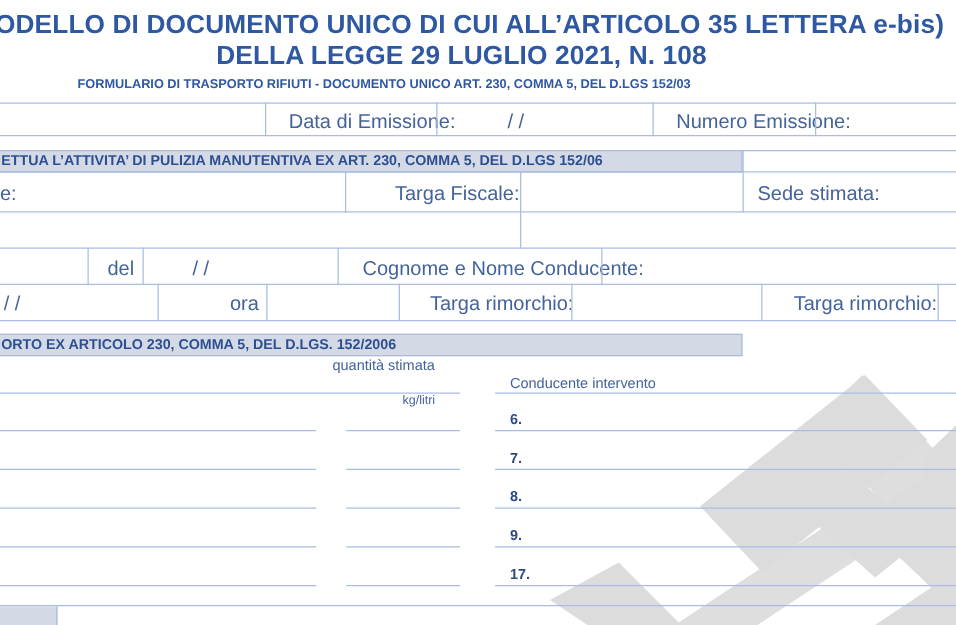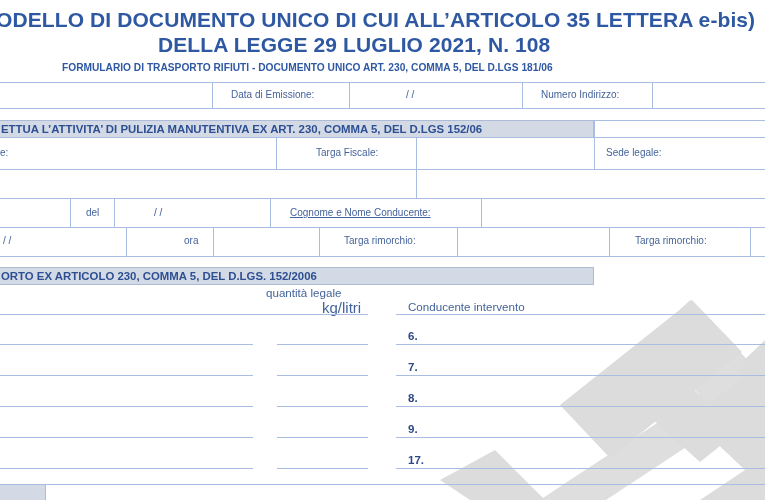--- a/index.html
+++ b/index.html
@@ -7,28 +7,28 @@
     width:765px; height:500px; overflow:hidden; position:relative;
     background:#ffffff; font-family:"Liberation Sans", sans-serif;
     color:#3f5a92;
   }
   .abs { position:absolute; }
   .title1, .title2 {
     position:absolute; white-space:nowrap; font-weight:bold; color:#2f58a3;
     font-size:21px; letter-spacing:0.1px;
   }
   .title1 { left:-4px; top:8px; }
-  .title2 { left:158px; top:33px; }
+  .title2 { left:173px; top:33px; }
   .subtitle {
     position:absolute; left:62px; top:62px; white-space:nowrap; font-weight:bold;
     font-size:10.2px; color:#2f58a3;
   }
   .hline { position:absolute; height:1px; background:#a9bde3; }
   .vline { position:absolute; width:1px; background:#a9bde3; }
-  .lbl { position:absolute; white-space:nowrap; font-size:10px; color:#44639b; }
+  .lbl { position:absolute; white-space:nowrap; font-size:16px; color:#44639b; }
   .band {
     position:absolute; background:#d3dae6; border:1px solid #aebbd6;
     font-weight:bold; font-size:11.4px; color:#2d4f92; white-space:nowrap;
     box-sizing:border-box; padding-left:0; line-height:16px;
   }
   .num { position:absolute; font-weight:bold; font-size:11.5px; color:#2d4a86; }
   .field { position:absolute; background:transparent; border:none; outline:none; }
   .watermark { position:absolute; left:0; top:0; pointer-events:none; }
 </style>
 </head>
@@ -37,53 +37,53 @@
 <svg class="watermark" width="765" height="500" viewBox="0 0 765 500">
   <polygon points="690,300 765,378 765,395 606,500 540,500 570,480 700,395 652,345 610,378" fill="#dcdcdc" opacity="0.95"></polygon>
   <polygon points="692,300 742,352 610,458 560,405" fill="#dcdcdc"></polygon>
   <polygon points="740,364 765,340 765,500 700,500 745,470 690,418 740,380" fill="#dcdcdc"></polygon>
   <polygon points="495,450 545,500 470,500 440,480" fill="#dcdcdc"></polygon>
   <polygon points="660,360 740,430 700,462 620,390" fill="#dcdcdc"></polygon>
 </svg>
 
 <div class="title1">ODELLO DI DOCUMENTO UNICO DI CUI ALL’ARTICOLO 35 LETTERA e-bis)</div>
 <div class="title2">DELLA LEGGE 29 LUGLIO 2021, N. 108</div>
-<div class="subtitle">FORMULARIO DI TRASPORTO RIFIUTI - DOCUMENTO UNICO ART. 230, COMMA 5, DEL D.LGS 181/06</div>
+<div class="subtitle">FORMULARIO DI TRASPORTO RIFIUTI - DOCUMENTO UNICO ART. 230, COMMA 5, DEL D.LGS 152/03</div>
 
 <div class="hline" style="left:0;top:82px;width:765px;"></div>
 <div class="hline" style="left:0;top:108px;width:765px;"></div>
 <div class="vline" style="left:212px;top:82px;height:27px;"></div>
 <div class="lbl" style="left:231px;top:89px;">Data di Emissione:</div>
 <div class="vline" style="left:349px;top:82px;height:27px;"></div>
 <div class="lbl" style="left:406px;top:89px;">/          /</div>
 <div class="vline" style="left:522px;top:82px;height:27px;"></div>
-<div class="lbl" style="left:541px;top:89px;">Numero Indirizzo:</div>
+<div class="lbl" style="left:541px;top:89px;">Numero Emissione:</div>
 <div class="vline" style="left:652px;top:82px;height:27px;"></div>
 <input class="field" style="left: 655px; top: 84px; width: 108px; height: 22px;">
 
 <div class="band" style="left:-2px;top:120px;width:596px;height:18px;padding-left:2px;">ETTUA L’ATTIVITA’ DI PULIZIA MANUTENTIVA EX ART. 230, COMMA 5, DEL D.LGS 152/06</div>
 <div class="hline" style="left:594px;top:120px;width:171px;"></div>
 <div class="hline" style="left:0;top:137px;width:765px;"></div>
 <div class="vline" style="left:594px;top:120px;height:50px;"></div>
 
 <div class="lbl" style="left:0;top:147px;">e:</div>
 <div class="vline" style="left:276px;top:137px;height:33px;"></div>
 <div class="lbl" style="left:316px;top:147px;">Targa Fiscale:</div>
 <div class="vline" style="left:416px;top:137px;height:62px;"></div>
 <input class="field" style="left: 418px; top: 139px; width: 174px; height: 29px;">
-<div class="lbl" style="left:606px;top:147px;">Sede legale:</div>
+<div class="lbl" style="left:606px;top:147px;">Sede stimata:</div>
 <div class="hline" style="left:0;top:169px;width:765px;"></div>
 <div class="hline" style="left:0;top:198px;width:765px;"></div>
 
 <div class="vline" style="left:70px;top:198px;height:30px;"></div>
 <div class="lbl" style="left:86px;top:207px;">del</div>
 <div class="vline" style="left:114px;top:198px;height:30px;"></div>
 <div class="lbl" style="left:154px;top:207px;">/          /</div>
 <div class="vline" style="left:270px;top:198px;height:30px;"></div>
-<div class="lbl" style="left:290px;top:207px;text-decoration:underline;">Cognome e Nome Conducente:</div>
+<div class="lbl" style="left:290px;top:207px;">Cognome e Nome Conducente:</div>
 <div class="vline" style="left:481px;top:198px;height:30px;"></div>
 <input class="field" style="left: 484px; top: 200px; width: 279px; height: 26px;">
 <div class="hline" style="left:0;top:227px;width:765px;"></div>
 
 <div class="lbl" style="left:3px;top:235px;">/          /</div>
 <div class="vline" style="left:126px;top:227px;height:29px;"></div>
 <div class="lbl" style="left:184px;top:235px;">ora</div>
 <div class="vline" style="left:213px;top:227px;height:29px;"></div>
 <input class="field" style="left: 215px; top: 229px; width: 103px; height: 25px;">
 <div class="vline" style="left:319px;top:227px;height:29px;"></div>
@@ -91,22 +91,22 @@
 <div class="vline" style="left:457px;top:227px;height:29px;"></div>
 <input class="field" style="left: 459px; top: 229px; width: 148px; height: 25px;">
 <div class="vline" style="left:609px;top:227px;height:29px;"></div>
 <div class="lbl" style="left:635px;top:235px;">Targa rimorchio:</div>
 <div class="vline" style="left:750px;top:227px;height:29px;"></div>
 <input class="field" style="left: 752px; top: 229px; width: 13px; height: 25px;">
 <div class="hline" style="left:0;top:256px;width:765px;"></div>
 
 <div class="band" style="left:-2px;top:267px;width:596px;height:18px;padding-left:2px;">ORTO EX ARTICOLO 230, COMMA 5, DEL D.LGS. 152/2006</div>
 
-<div class="lbl" style="left:266px;top:286px;font-size:11.6px;">quantità legale</div>
-<div class="lbl" style="left:322px;top:299px;font-size:15px;">kg/litri</div>
+<div class="lbl" style="left:266px;top:286px;font-size:11.6px;">quantità stimata</div>
+<div class="lbl" style="left:322px;top:315px;font-size:10px;">kg/litri</div>
 <div class="lbl" style="left:408px;top:300px;font-size:11.6px;">Conducente intervento</div>
 <div class="hline" style="left:0;top:314px;width:368px;"></div>
 <div class="hline" style="left:396px;top:314px;width:369px;"></div>
 
 <div class="hline" style="left:0;top:344px;width:253px;"></div>
 <div class="hline" style="left:277px;top:344px;width:91px;"></div>
 <div class="num" style="left:408px;top:330px;">6.</div>
 <div class="hline" style="left:396px;top:344px;width:369px;"></div>
 
 <div class="hline" style="left:0;top:375px;width:253px;"></div>

